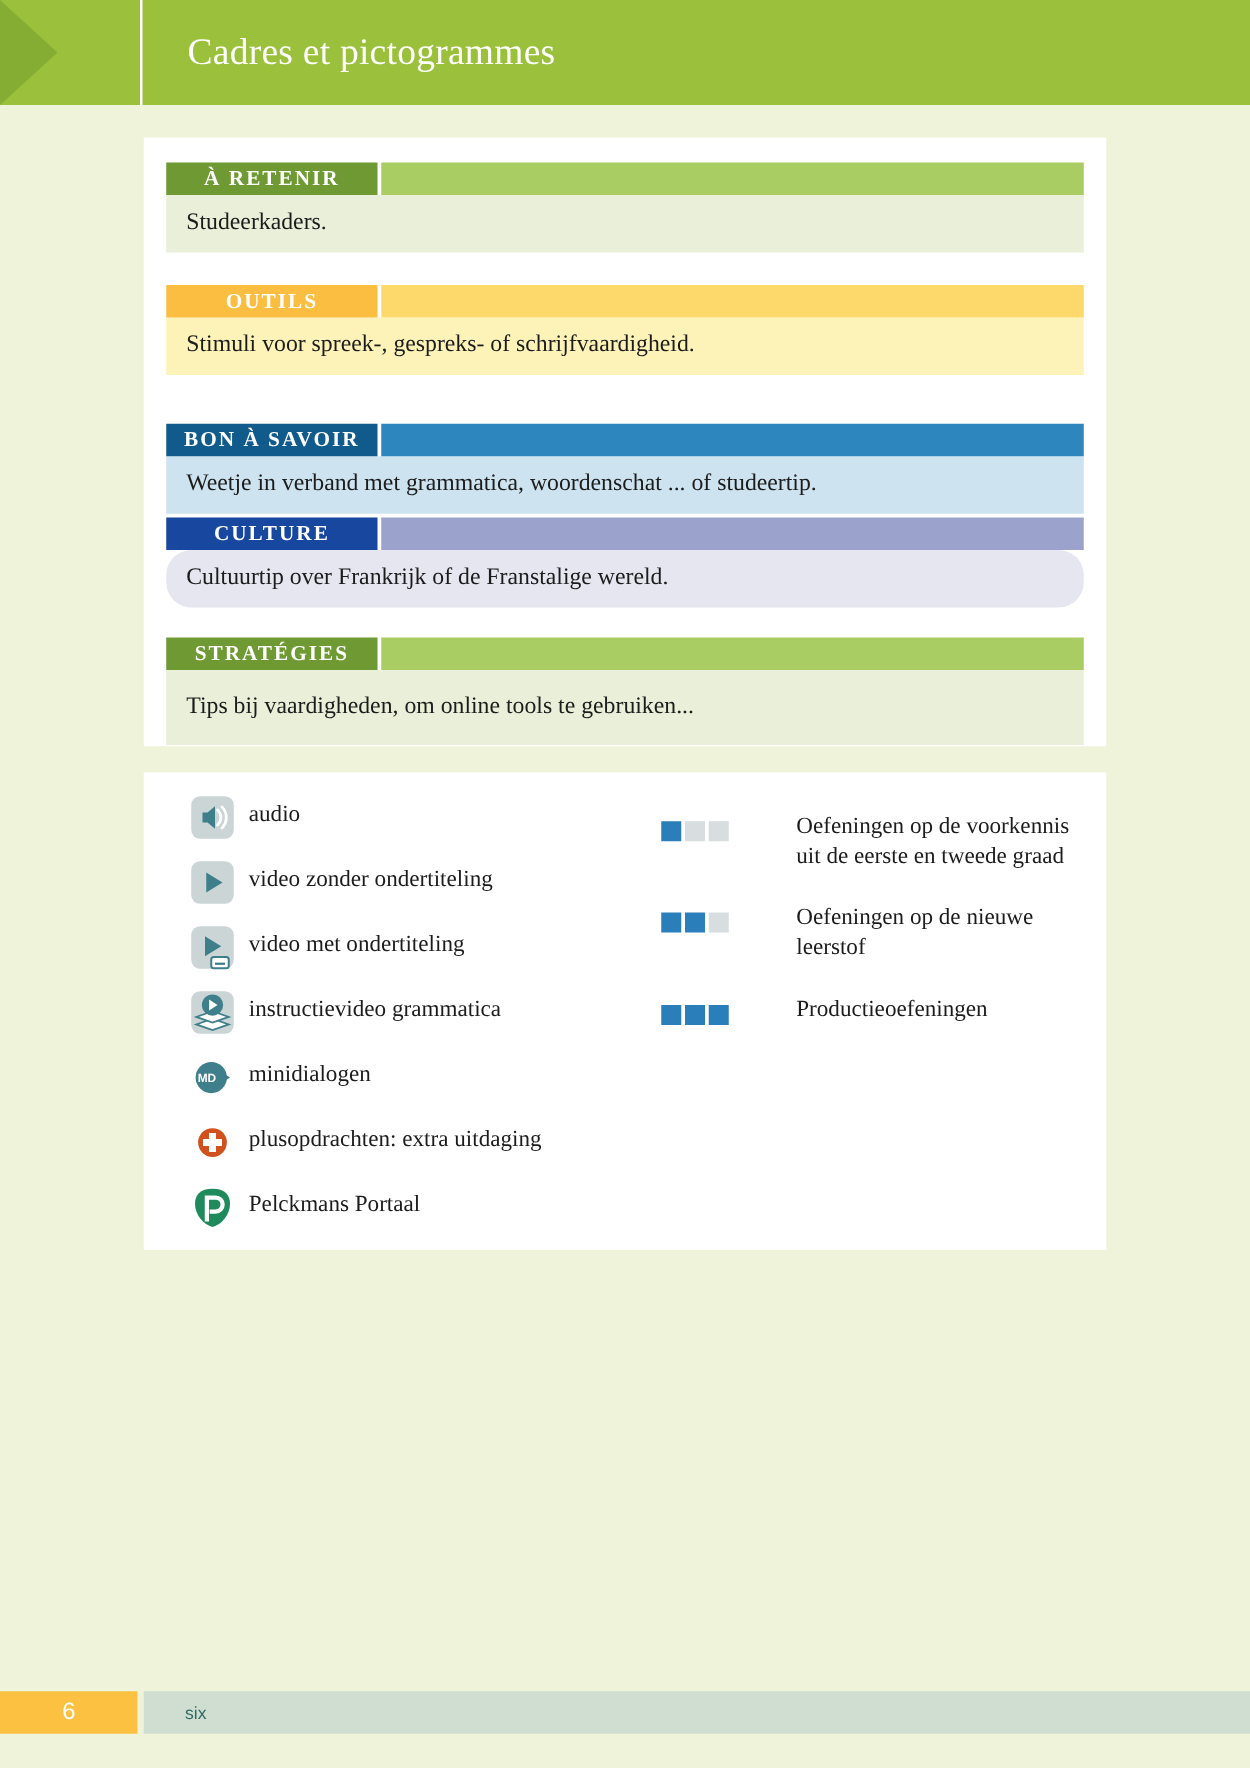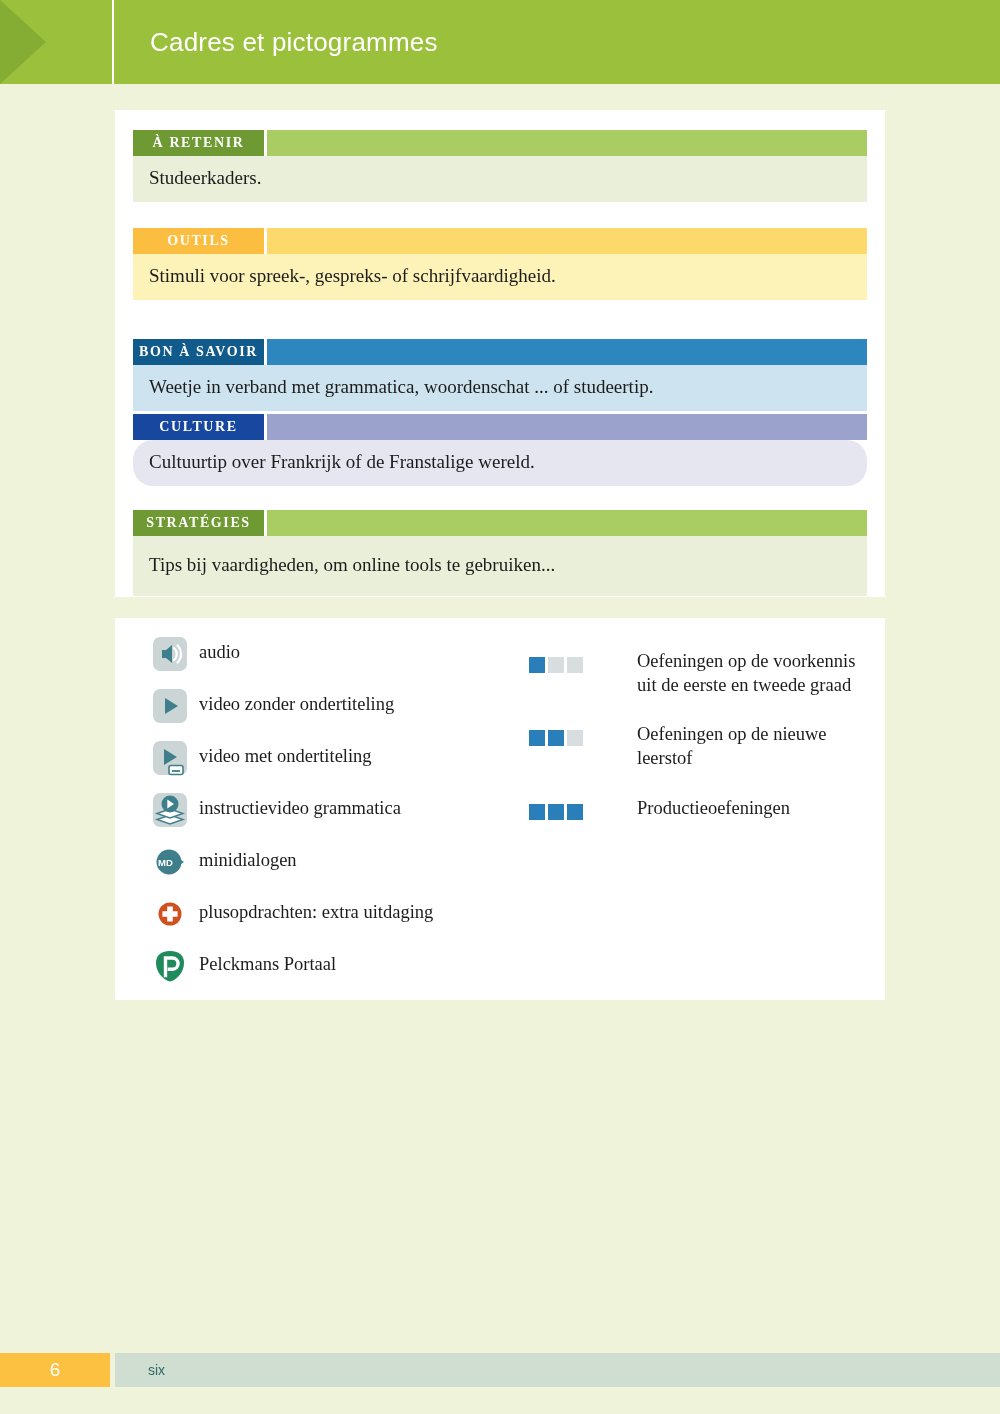--- a/index.html
+++ b/index.html
@@ -34,22 +34,22 @@
     left: 112px; top: 0;
     width: 2px; height: 84px;
     background: #ffffff;
   }
   .header-title {
     position: absolute;
     left: 150px; top: 0;
     height: 84px;
     line-height: 84px;
     color: #ffffff;
-    font-size: 26px;
-    font-family: Liberation Sans, sans-serif;
+    font-size: 30px;
+    font-family: Liberation Serif, serif;
     font-weight: 400;
     letter-spacing: 0.2px;
     white-space: nowrap;
   }
 
   
   .card {
     position: absolute;
     background: #ffffff;
     left: 115px;
@@ -61,26 +61,26 @@
   
   .callout { position: absolute; left: 18px; width: 734px; }
 
   .callout-head {
     position: relative;
     height: 26px;
     display: flex;
     align-items: stretch;
   }
   .callout-tab {
-    width: 131px;
+    width: 169px;
     display: flex;
     align-items: center;
     justify-content: center;
     color: #ffffff;
-    font-size: 14px;
+    font-size: 17px;
     font-family: "Liberation Serif", serif;
     font-weight: 700;
     letter-spacing: 1.6px;
     text-transform: uppercase;
     box-sizing: border-box;
   }
   .callout-bar {
     flex: 1;
     margin-left: 3px;
   }

